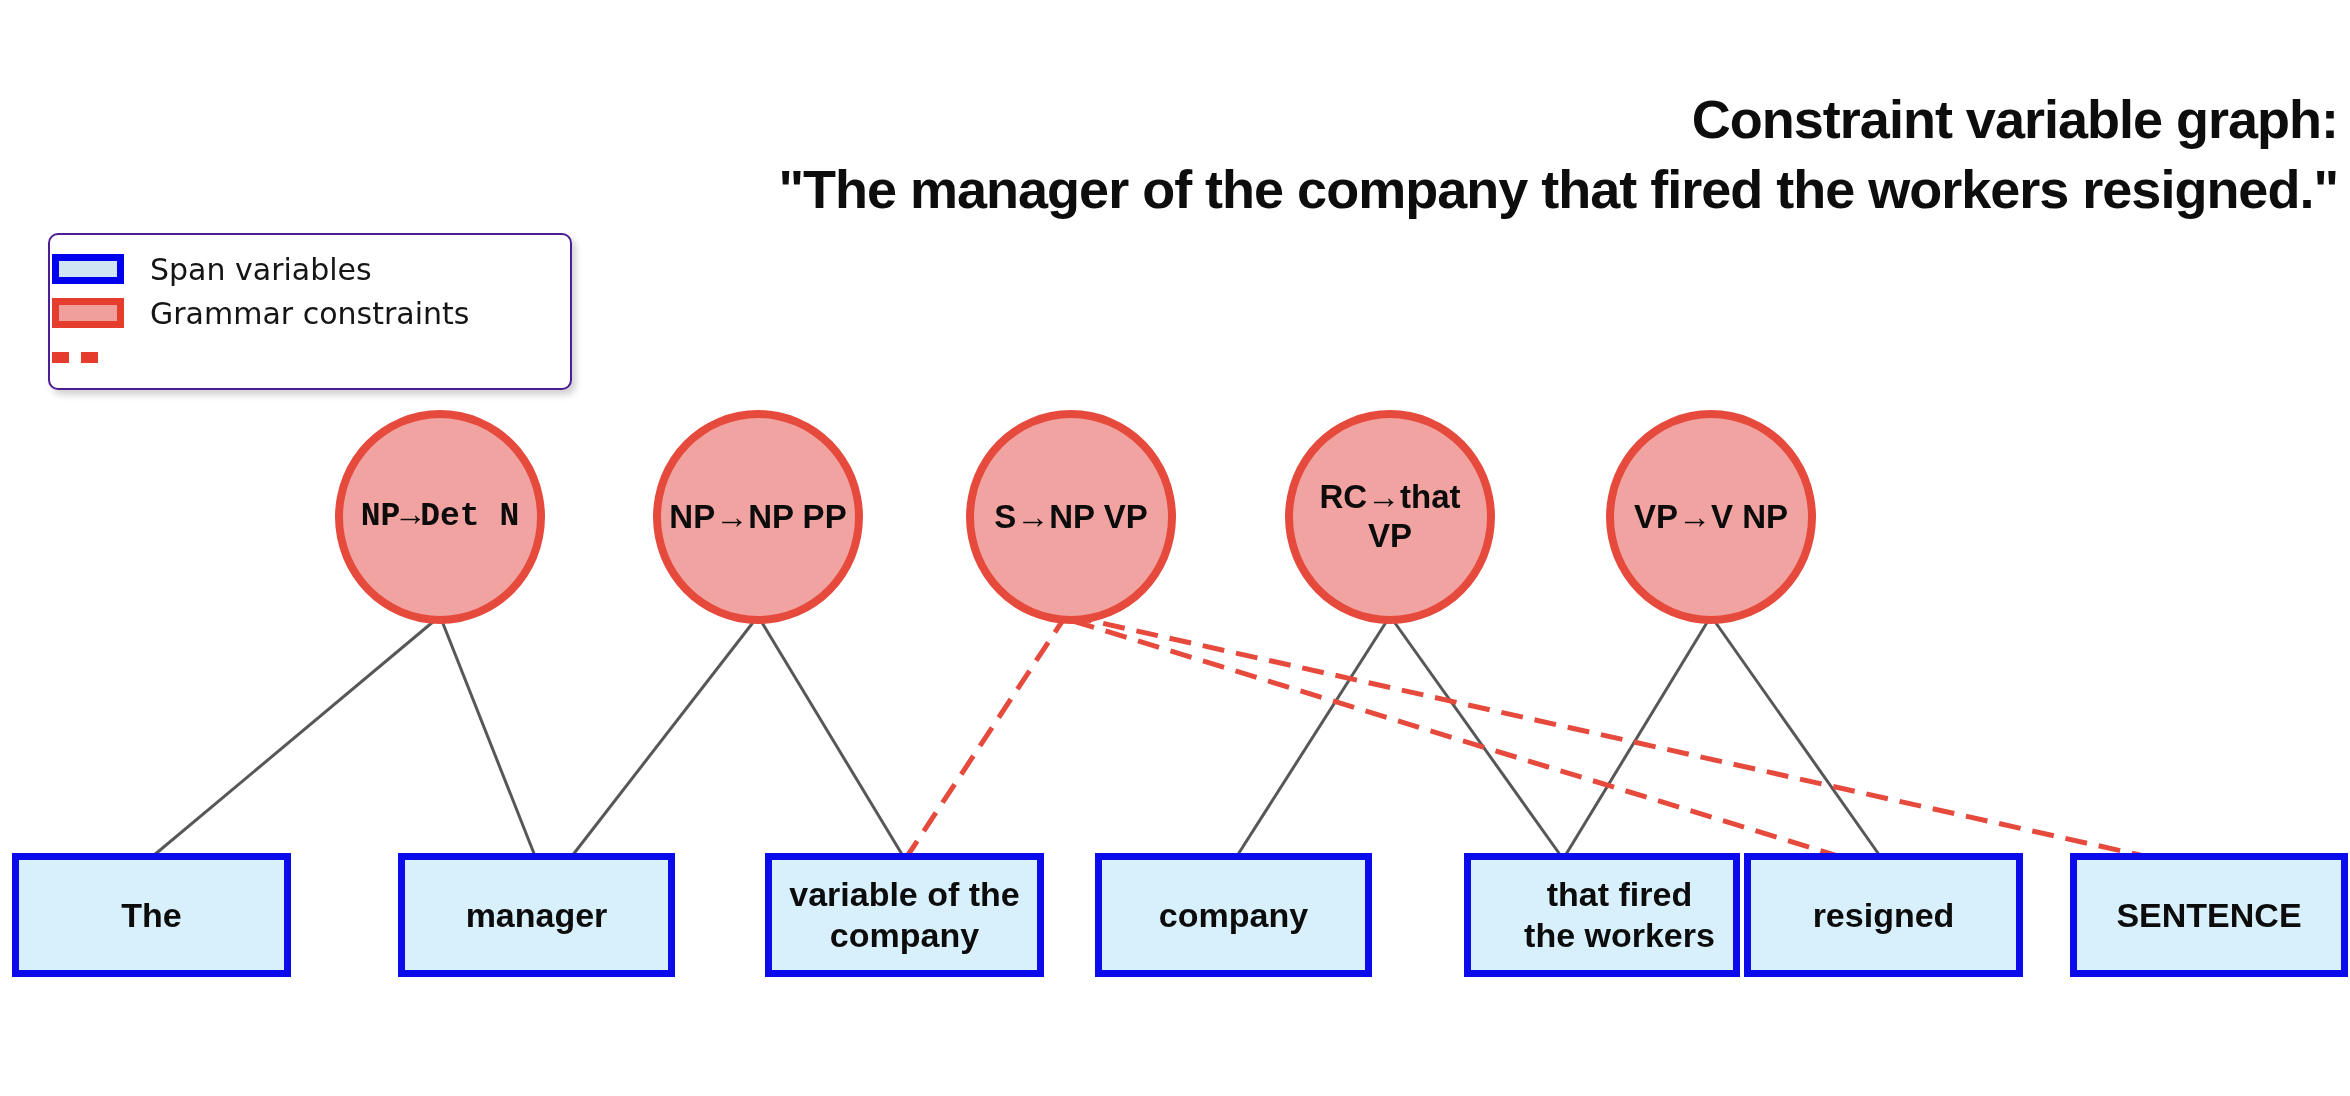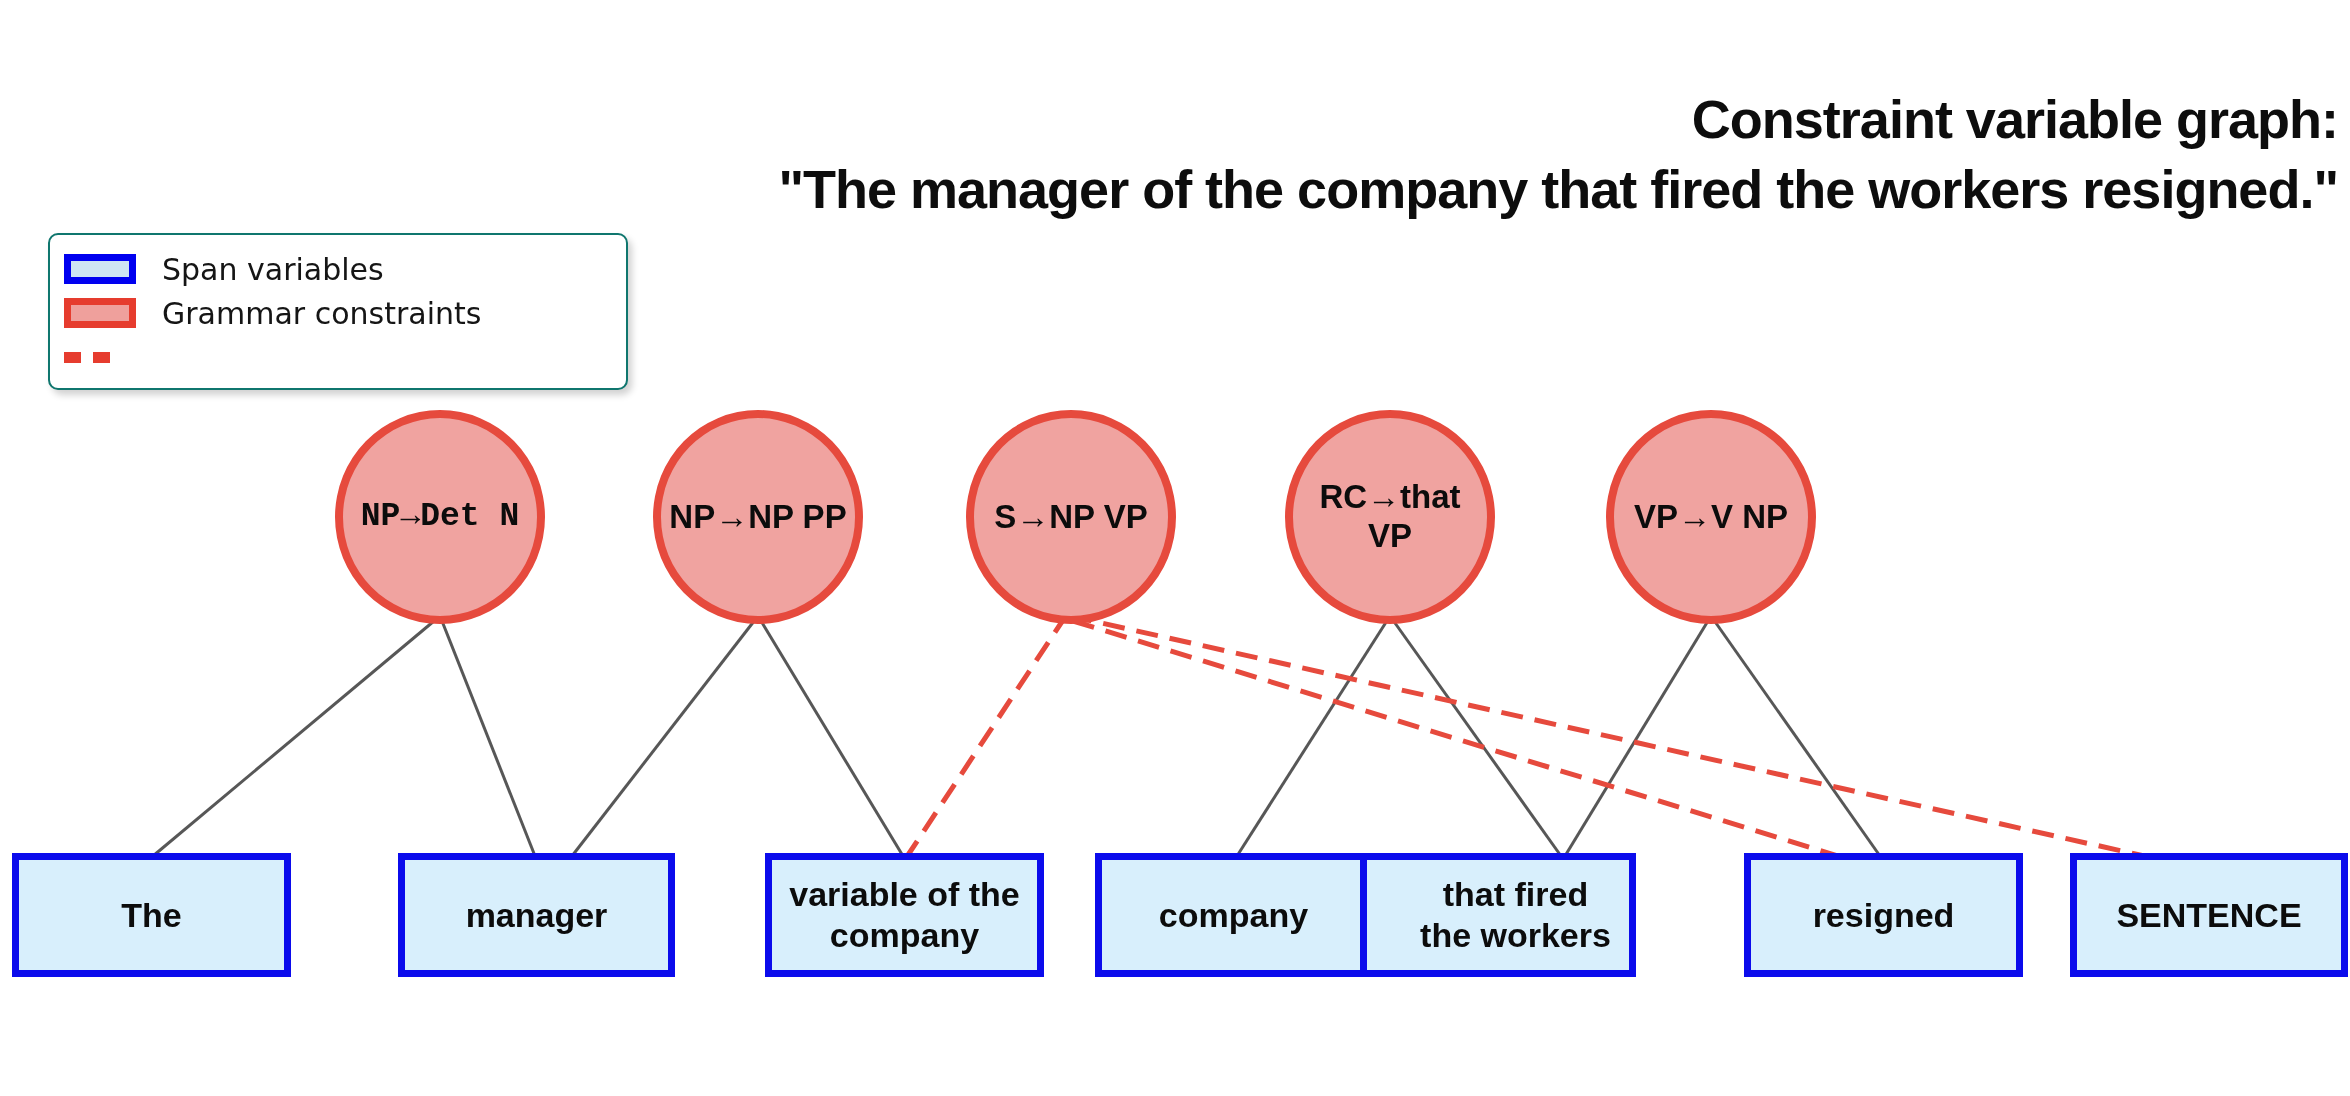--- a/index.html
+++ b/index.html
@@ -18,27 +18,27 @@
     font-weight:bold;
     font-size:54px;
     line-height:70px;
     letter-spacing:-1px;
     color:var(--text,#0d0d0d);
   }
   
   .legend{
     position:absolute;
     left:48px;top:233px;
-    width:580px;height:157px;
+    width:524px;height:157px;
     box-sizing:border-box;
     background:#ffffff;
-    border:2px solid #0f766e;
+    border:2px solid #4c1d95;
     border-radius:10px;
     box-shadow:4px 5px 7px rgba(0,0,0,0.18);
-    padding:12px 0 0 14px;
+    padding:12px 0 0 2px;
     z-index:6;
     font-family:"DejaVu Sans","Liberation Sans",sans-serif;
   }
   .legend-row{display:flex;align-items:center;height:44px;}
   .legend-swatch{
     width:58px;height:16px;
     box-sizing:content-box;
     margin-right:26px;
     flex:0 0 auto;
   }
@@ -155,21 +155,21 @@
       <div class="snode" style="left: 398px; width: 277px; justify-content: center;">
         <div>manager</div>
       </div>
       <div class="snode" style="left: 765px; width: 279px;">
         <div>variable of the</div>
         <div>company</div>
       </div>
       <div class="snode" style="left: 1095px; width: 277px;">
         <div>company</div>
       </div>
-      <div class="snode" style="left: 1360px; width: 276px; padding-left: 35px;">
+      <div class="snode" style="left: 1464px; width: 276px; padding-left: 35px;">
         <div>that fired</div>
         <div>the workers</div>
       </div>
       <div class="snode" style="left: 1744px; width: 279px;">
         <div>resigned</div>
       </div>
       <div class="snode" style="left: 2070px; width: 278px;">
         <div>SENTENCE</div>
       </div>
     </div>

